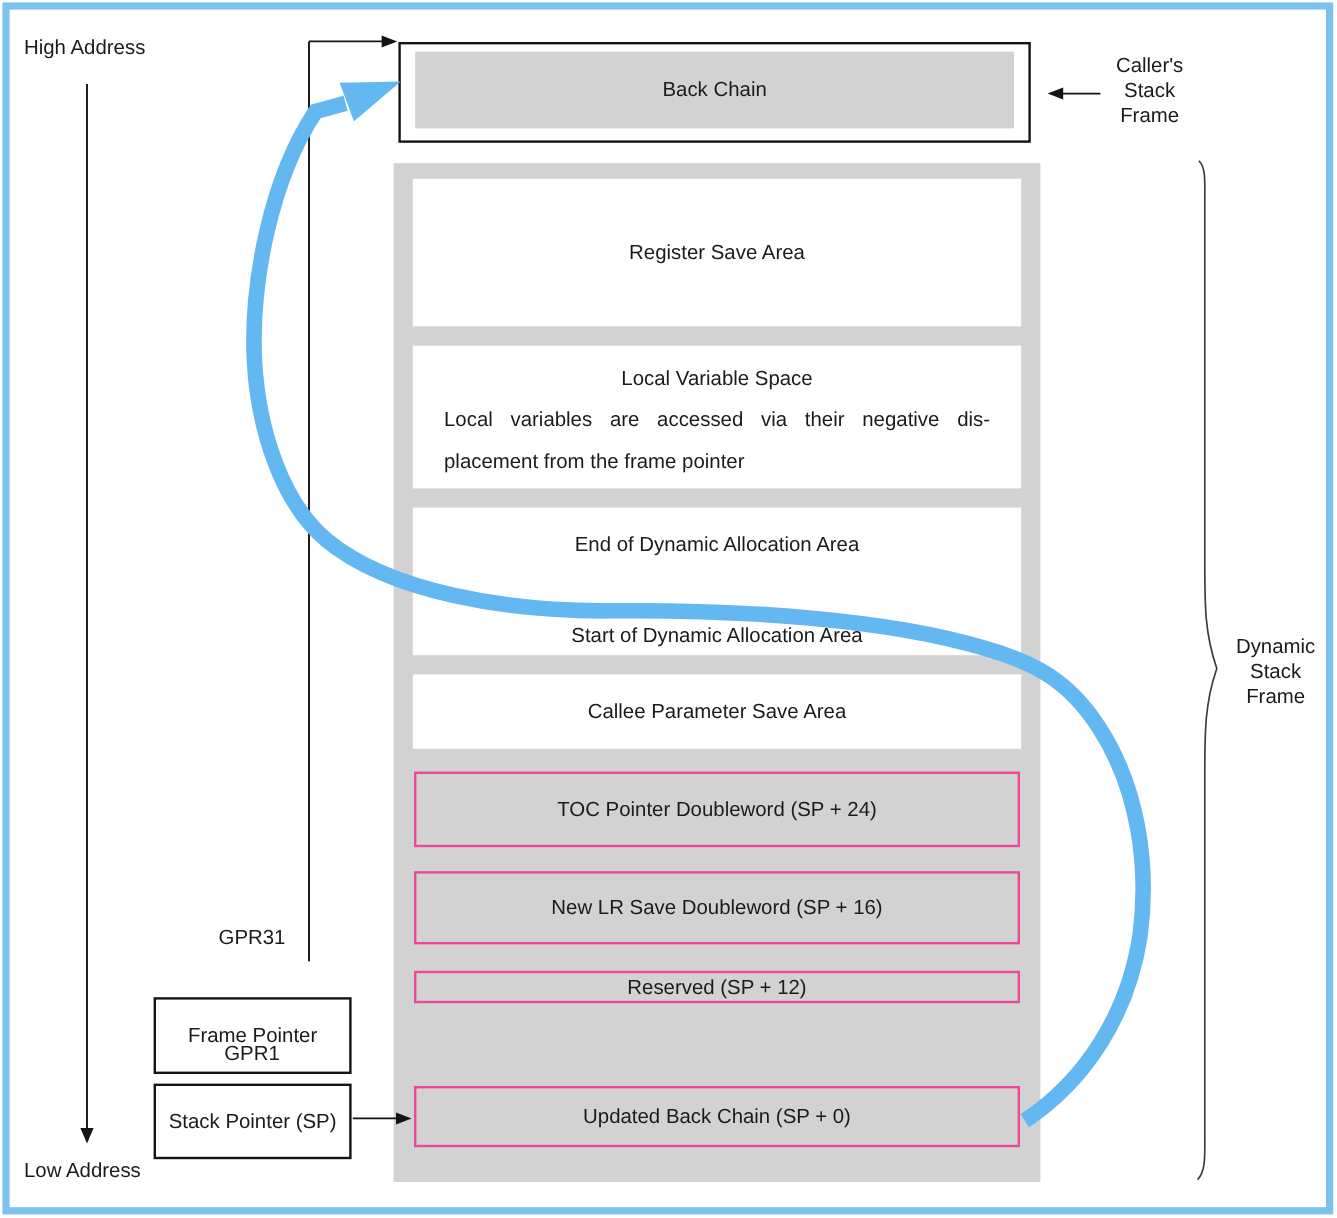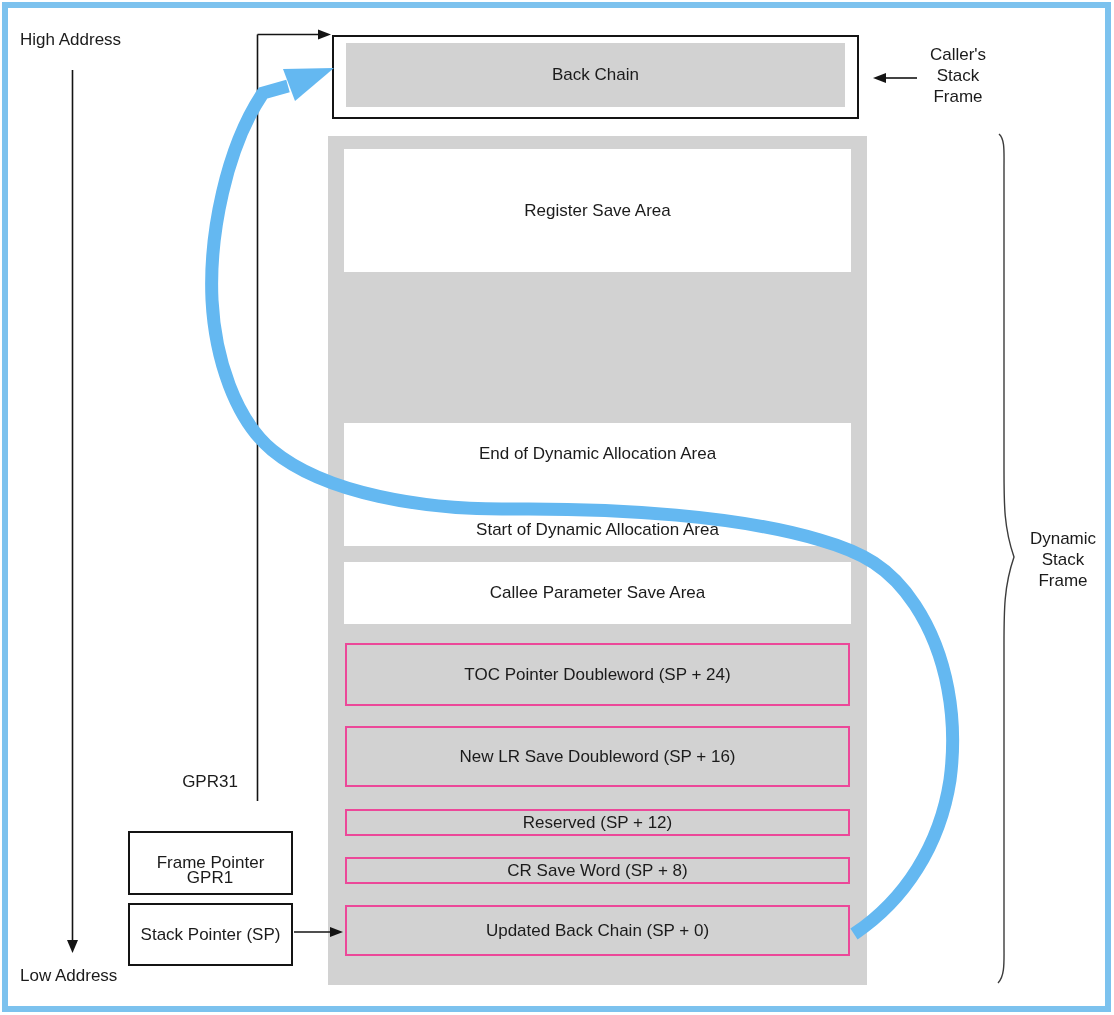--- a/index.html
+++ b/index.html
@@ -44,41 +44,43 @@
     <div>Stack</div>
     <div>Frame</div>
   </div>
 
   <div class="abs container" style="left:328px; top:136px; width:539px; height:849px;"></div>
 
   <div class="abs whitebox centered stacklabel" style="left:344px; top:149px; width:507px; height:123px;">
     <span>Register Save Area</span>
   </div>
 
+  <div class="abs whitebox" style="left:344px; top:288px; width:507px; height:119px; font-size:17px;">
+    <div class="abs stacklabel" style="left:0; top:18px; width:507px;">Local Variable Space</div>
+    <div class="abs lv-just" style="left:26px; top:52px; width:455px;">Local variables are accessed via their negative dis-</div>
+    <div class="abs" style="left:26px; top:87px; width:455px;">placement from the frame pointer</div>
+  </div>
 
   <div class="abs whitebox centered stacklabel" style="left:344px; top:562px; width:507px; height:62px;">
     <span>Callee Parameter Save Area</span>
   </div>
 
   <div class="abs whitebox" style="left:344px; top:423px; width:507px; height:123px; font-size:17px;">
     <div class="abs stacklabel" style="left:0; top:21px; width:507px;">End of Dynamic Allocation Area</div>
     <div class="abs stacklabel" style="left:0; top:97px; width:507px;">Start of Dynamic Allocation Area</div>
   </div>
 
   <div class="abs graybox centered stacklabel" style="left:345px; top:643px; width:505px; height:63px;">
     <span>TOC Pointer Doubleword (SP + 24)</span>
   </div>
   <div class="abs graybox centered stacklabel" style="left:345px; top:726px; width:505px; height:61px;">
     <span>New LR Save Doubleword (SP + 16)</span>
   </div>
   <div class="abs graybox centered stacklabel" style="left:345px; top:809px; width:505px; height:27px;">
     <span>Reserved (SP + 12)</span>
-  </div>
-  <div class="abs graybox centered stacklabel" style="left:345px; top:857px; width:505px; height:27px;">
-    <span>CR Save Word (SP + 8)</span>
   </div>
   <div class="abs graybox centered stacklabel" style="left:345px; top:905px; width:505px; height:51px;">
     <span>Updated Back Chain (SP + 0)</span>
   </div>
 
   <div class="abs lbl" style="left:170px; top:772px; width:80px; text-align:center;">GPR31</div>
   <div class="abs outlinebox centered stacklabel" style="left:128px; top:831px; width:165px; height:64px;">
     <span>Frame Pointer</span>
   </div>
   <div class="abs lbl" style="left:170px; top:868px; width:80px; text-align:center;">GPR1</div>

